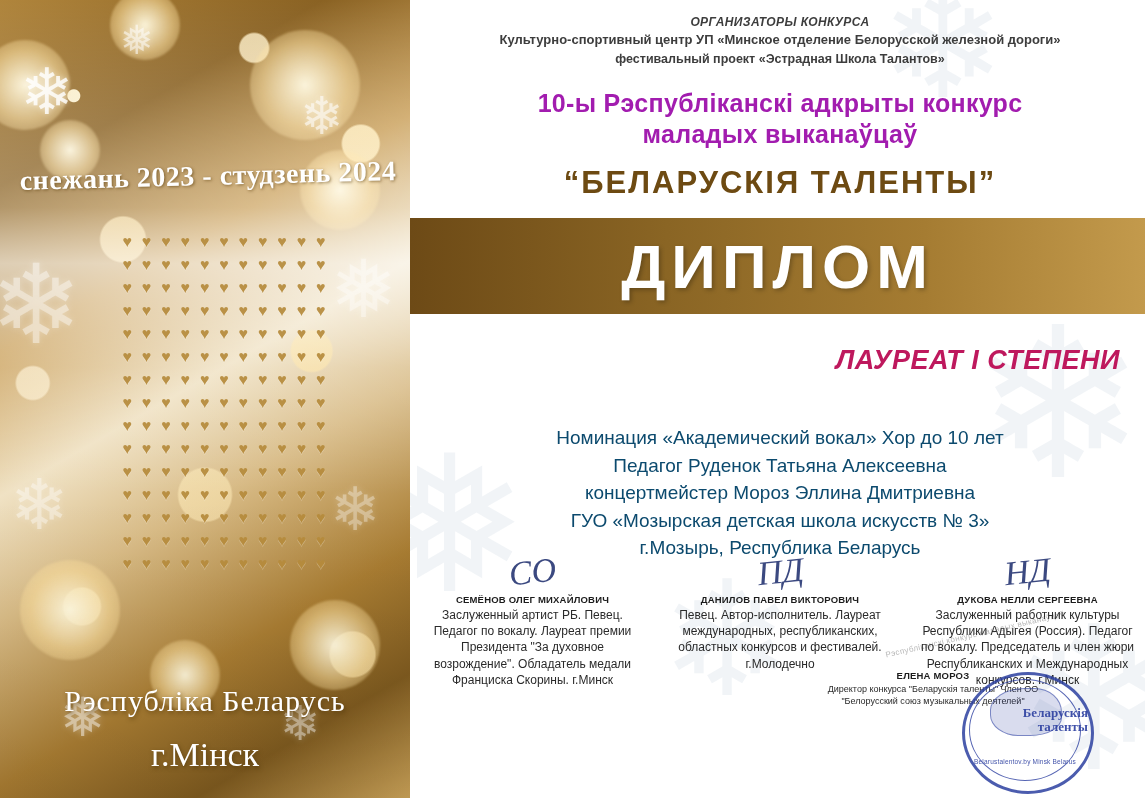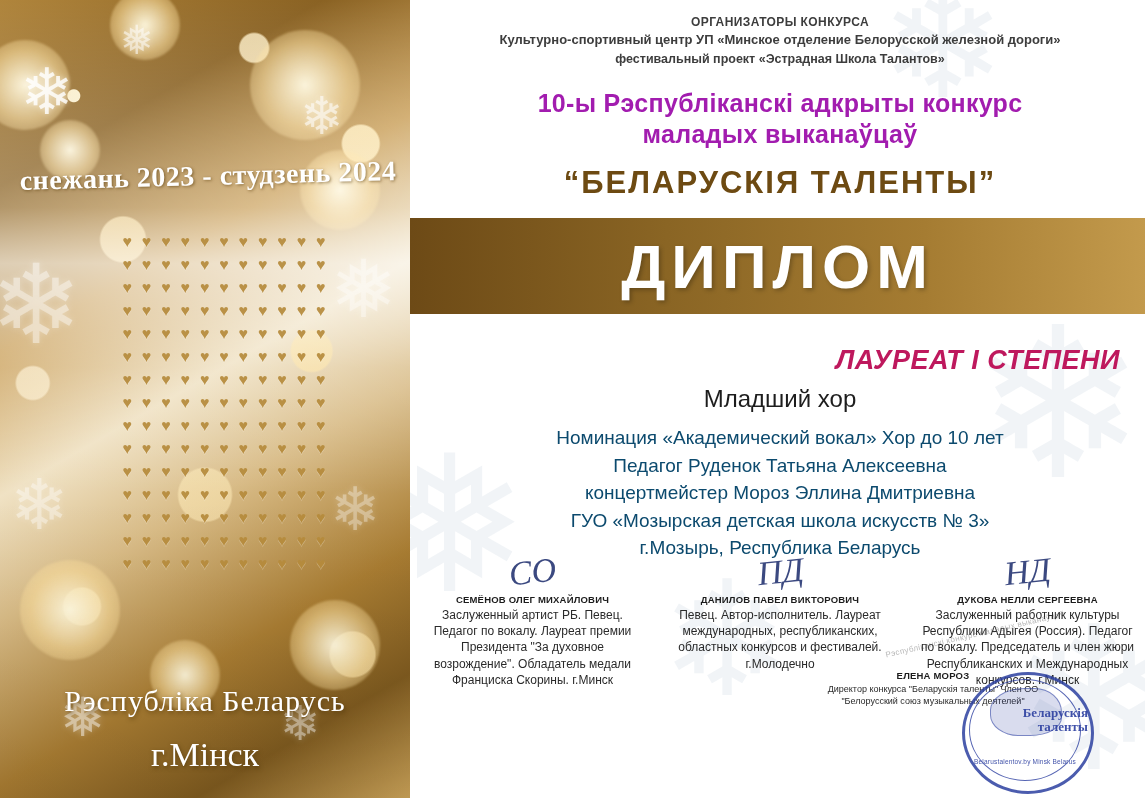--- a/index.html
+++ b/index.html
@@ -127,21 +127,21 @@
   .organizers {
     position: absolute;
     left: 20px;
     top: 14px;
     width: 700px;
     text-align: center;
     color: #3d3d3d;
     font-size: 12.5px;
     line-height: 1.45;
   }
-  .organizers .l1 { font-weight: bold; letter-spacing: 0.4px; font-size: 12px; }
+  .organizers .l1 { font-weight: bold; letter-spacing: 0.4px; font-size: 12px; font-style: italic; }
   .organizers .l2 { font-weight: bold; font-size: 13px; }
   .organizers .l3 { font-weight: bold; font-size: 12.5px; }
 
   .contest-title {
     position: absolute;
     left: 30px;
     top: 88px;
     width: 680px;
     text-align: center;
     color: #a21caf;
@@ -556,21 +556,20 @@
       <div>маладых выканаўцаў</div>
     </div>
 
     <div class="contest-name">“БЕЛАРУСКІЯ ТАЛЕНТЫ”</div>
 
     <div class="diploma-band">
       <div class="word">ДИПЛОМ</div>
     </div>
 
     <div class="laureate">ЛАУРЕАТ I СТЕПЕНИ</div>
-    <div class="participant">Младший хор</div>
 
     <div class="details">
       <div>Номинация «Академический вокал» Хор до 10 лет</div>
       <div>Педагог Руденок Татьяна Алексеевна</div>
       <div>концертмейстер Мороз Эллина Дмитриевна</div>
       <div>ГУО «Мозырская детская школа искусств № 3»</div>
       <div>г.Мозырь, Республика Беларусь</div>
     </div>
 
     <div class="sig-row">

